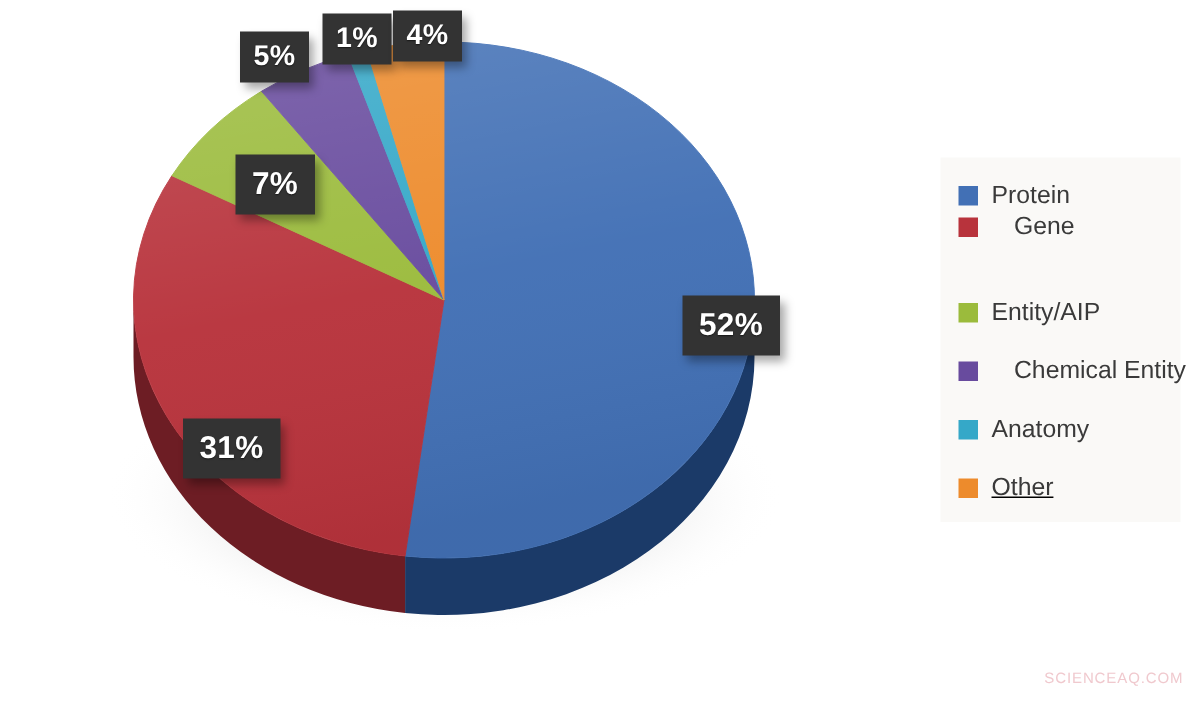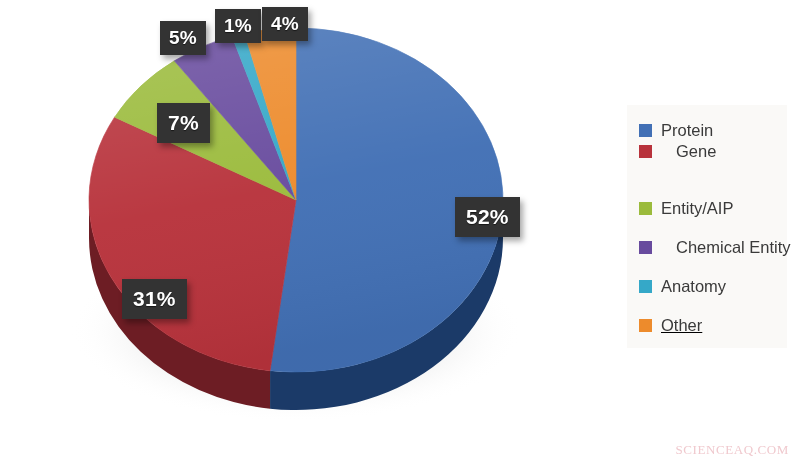--- a/index.html
+++ b/index.html
@@ -71,22 +71,22 @@
     font-family: "Liberation Sans", sans-serif;
     font-size: 16.5px;
     color: #3a3a3a;
     white-space: nowrap;
   }
   
   #watermark {
     position: absolute;
     right: 11px;
     bottom: 9px;
-    font-family: Liberation Serif, serif;
-    font-size: 13px;
+    font-family: Liberation Sans, sans-serif;
+    font-size: 10px;
     letter-spacing: 0.6px;
     color: #f0c9ce;
     user-select: none;
   }
 </style>
 </head>
 <body>
 
 <div id="canvas">
 

